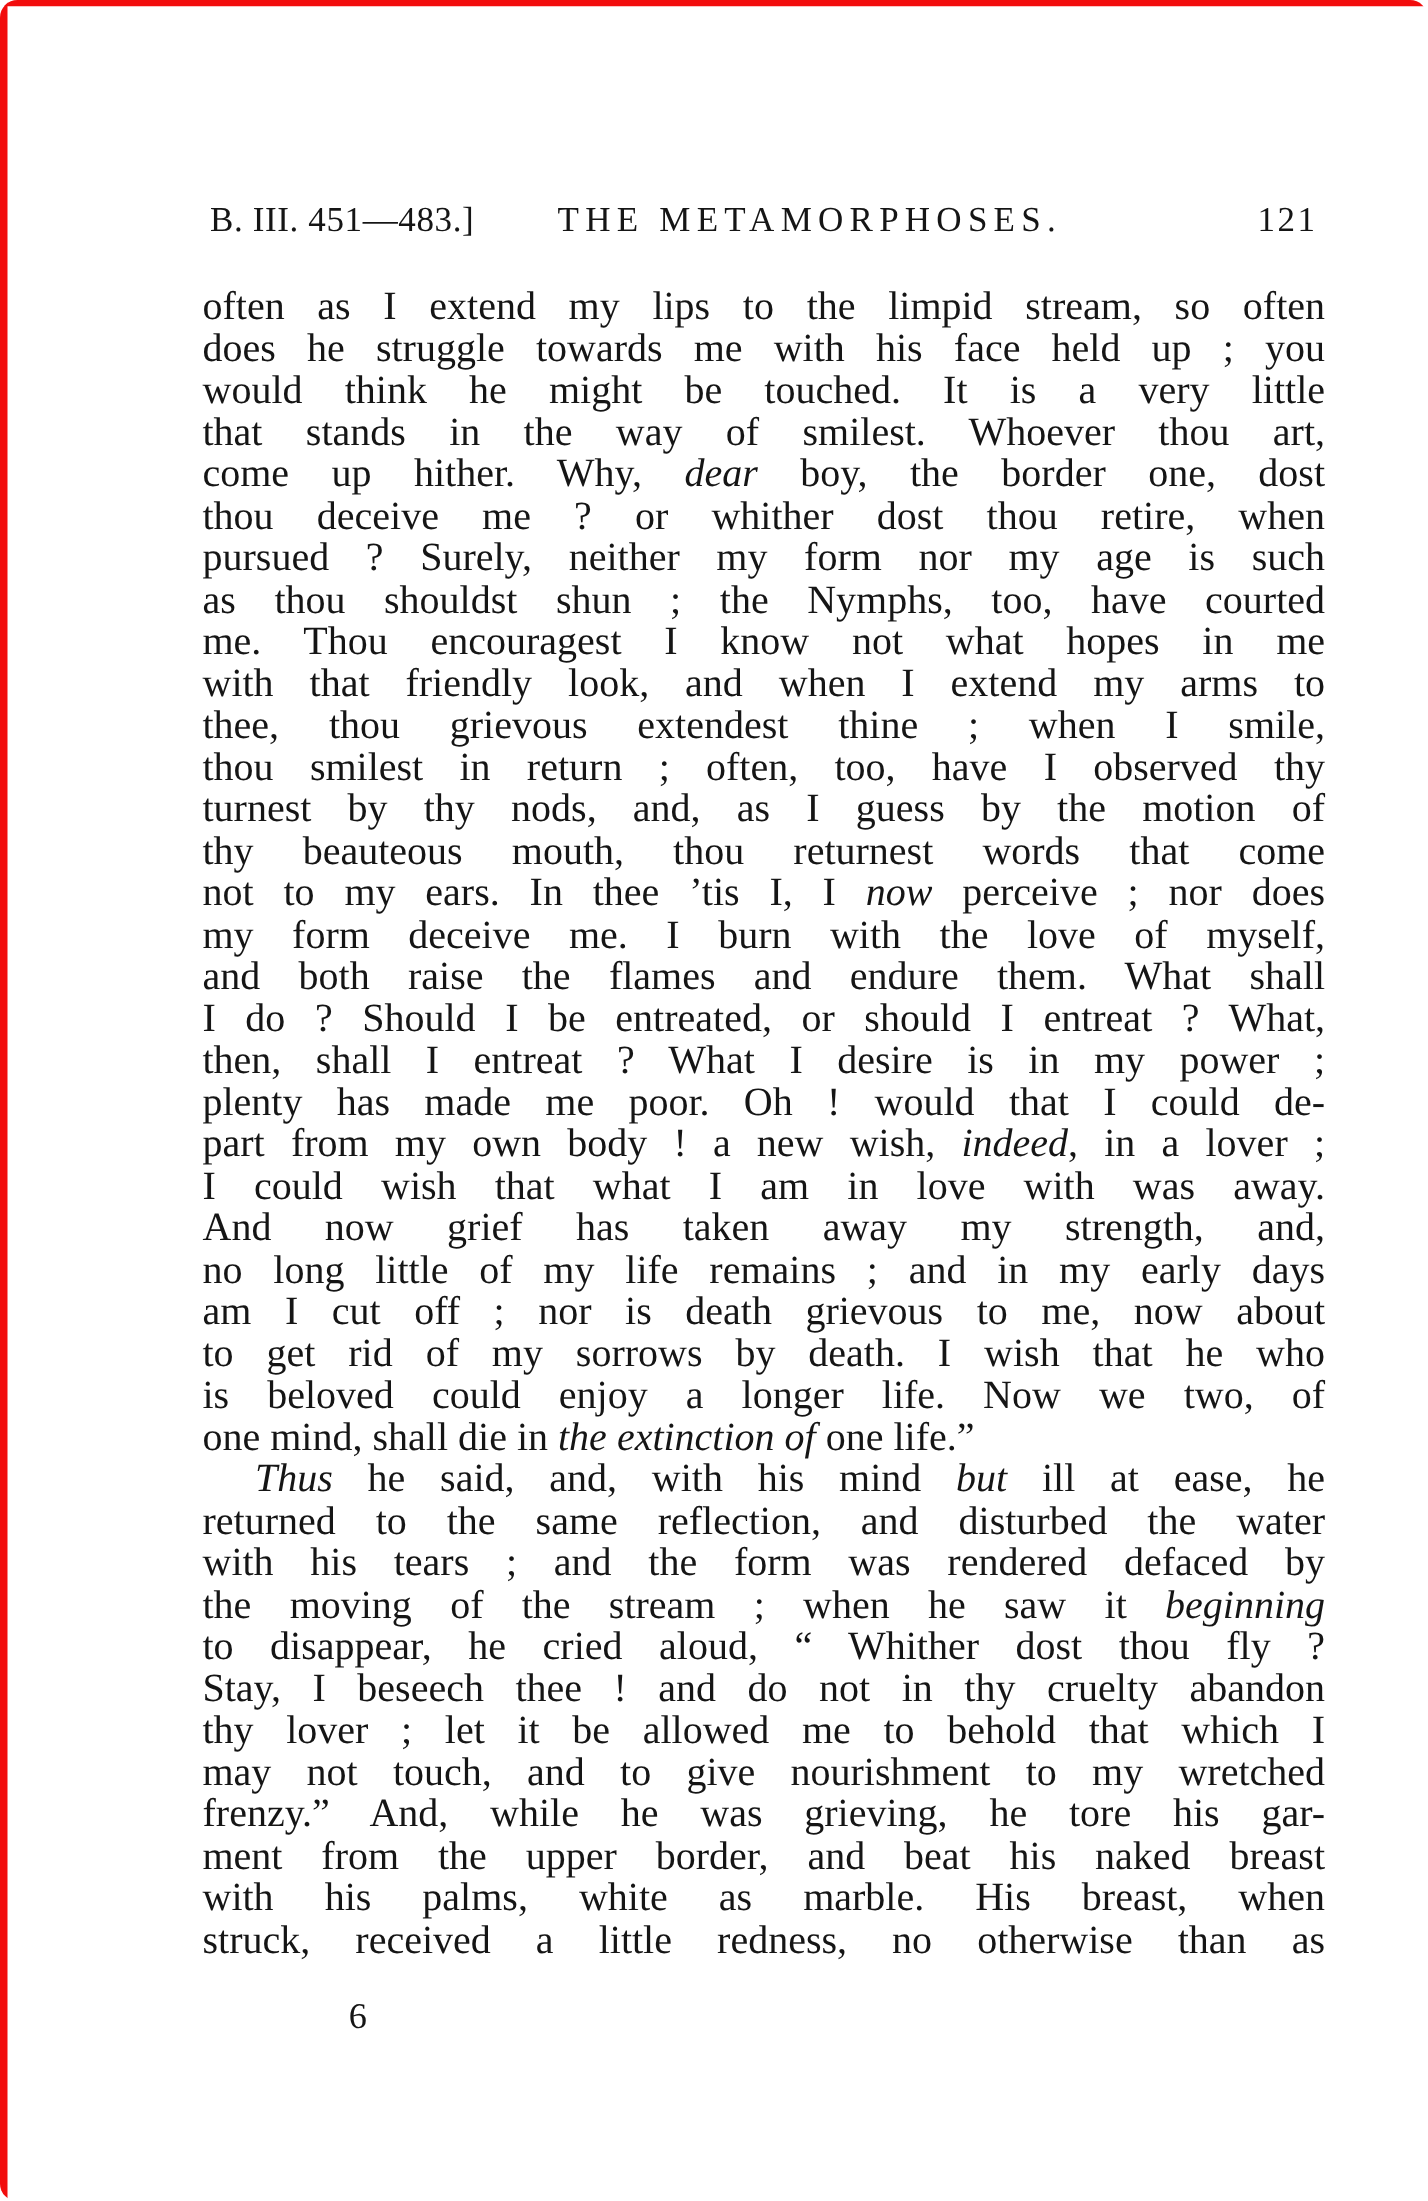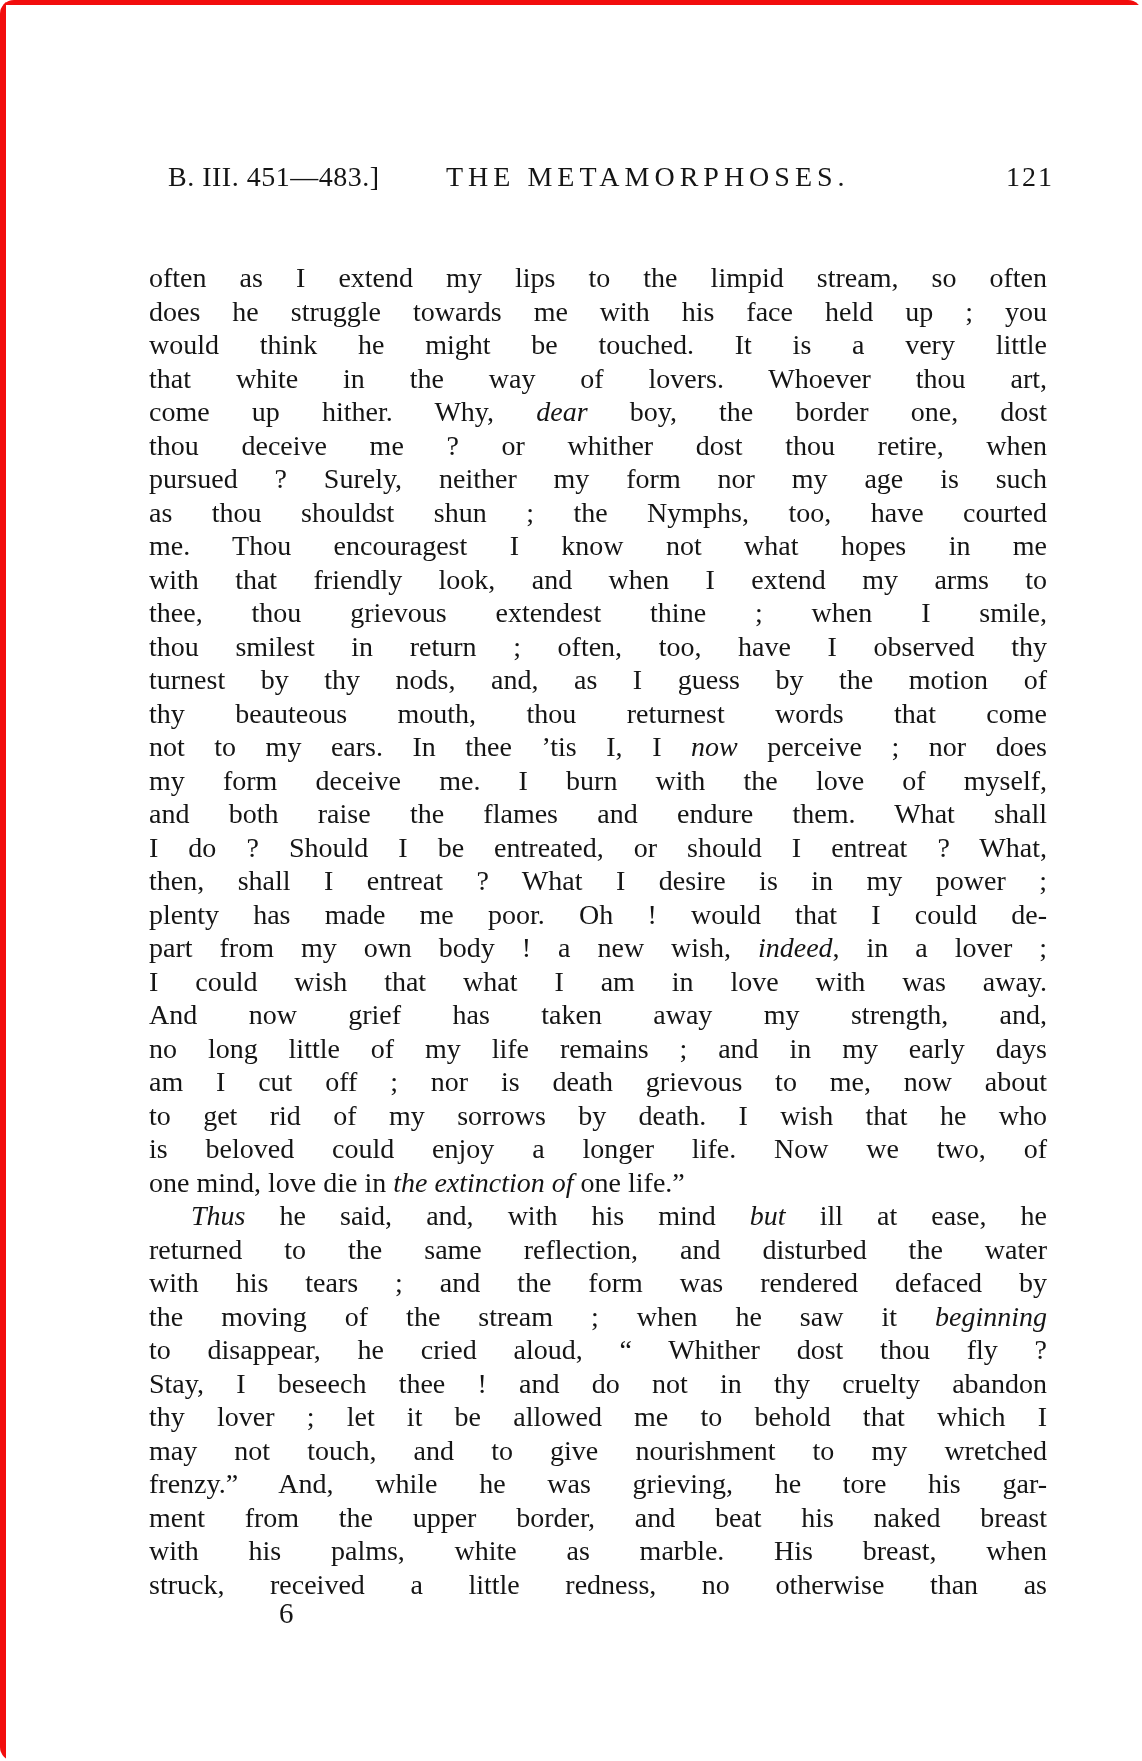--- a/index.html
+++ b/index.html
@@ -32,25 +32,24 @@
   .running-header {
     position: absolute; top: 160px; left: 0;
     width: 100%; height: 40px;
     font-size: 28px; line-height: 34px;
   }
   .header-ref   { position: absolute; left: 168px; top: 0; letter-spacing: 0.5px; }
   .header-title { position: absolute; left: 446px; top: 0; letter-spacing: 5px; }
   .header-folio { position: absolute; left: 1006px; top: 0; letter-spacing: 2px; }
   .body-text {
     position: absolute;
-    left: 149px; top: 228px;
+    left: 162px; top: 228px;
     width: 898px;
-    font-size: 28px;
+    font-size: 32px;
     line-height: 33.5px;
-    margin-top: 33px;
   }
   .line {
     text-align: justify;
     text-align-last: justify;
     white-space: normal;
   }
   .line.no-just { text-align-last: left; }
   .line.indent { text-indent: 42px; }
   .line em { font-style: italic; }
   .signature-mark {
@@ -69,21 +68,21 @@
   <div class="running-header">
     <span class="header-ref">B. III. 451—483.]</span>
     <span class="header-title">THE METAMORPHOSES.</span>
     <span class="header-folio">121</span>
   </div>
 
   <div class="body-text">
       <div class="line"><span>often as I extend my lips to the limpid stream, so often</span></div>
       <div class="line"><span>does he struggle towards me with his face held up ; you</span></div>
       <div class="line"><span>would think he might be touched.  It is a very little</span></div>
-      <div class="line"><span>that white in the way of lovers.  Whoever thou art,</span></div>
+      <div class="line"><span>that stands in the way of smilest.  Whoever thou art,</span></div>
       <div class="line"><span>come up hither.  Why, </span><em>dear</em><span> boy, the border one, dost</span></div>
       <div class="line"><span>thou deceive me ? or whither dost thou retire, when</span></div>
       <div class="line"><span>pursued ?  Surely, neither my form nor my age is such</span></div>
       <div class="line"><span>as thou shouldst shun ; the Nymphs, too, have courted</span></div>
       <div class="line"><span>me.  Thou encouragest I know not what hopes in me</span></div>
       <div class="line"><span>with that friendly look, and when I extend my arms to</span></div>
       <div class="line"><span>thee, thou grievous extendest thine ; when I smile,</span></div>
       <div class="line"><span>thou smilest in return ; often, too, have I observed thy</span></div>
       <div class="line"><span>turnest by thy nods, and, as I guess by the motion of</span></div>
       <div class="line"><span>thy beauteous mouth, thou returnest words that come</span></div>
@@ -93,21 +92,21 @@
       <div class="line"><span>I do ?  Should I be entreated, or should I entreat ?  What,</span></div>
       <div class="line"><span>then, shall I entreat ?  What I desire is in my power ;</span></div>
       <div class="line"><span>plenty has made me poor.  Oh ! would that I could de-</span></div>
       <div class="line"><span>part from my own body ! a new wish, </span><em>indeed</em><span>, in a lover ;</span></div>
       <div class="line"><span>I could wish that what I am in love with was away.</span></div>
       <div class="line"><span>And now grief has taken away my strength, and,</span></div>
       <div class="line"><span>no long little of my life remains ; and in my early days</span></div>
       <div class="line"><span>am I cut off ; nor is death grievous to me, now about</span></div>
       <div class="line"><span>to get rid of my sorrows by death.  I wish that he who</span></div>
       <div class="line"><span>is beloved could enjoy a longer life.  Now we two, of</span></div>
-      <div class="line no-just"><span>one mind, love die in </span><em>the extinction of</em><span> one life.”</span></div>
+      <div class="line no-just"><span>one mind, shall die in </span><em>the extinction of</em><span> one life.”</span></div>
       <div class="line indent"><em>Thus</em><span> he said, and, with his mind </span><em>but</em><span> ill at ease, he</span></div>
       <div class="line"><span>returned to the same reflection, and disturbed the water</span></div>
       <div class="line"><span>with his tears ; and the form was rendered defaced by</span></div>
       <div class="line"><span>the moving of the stream ; when he saw it </span><em>beginning</em></div>
       <div class="line"><span>to disappear, he cried aloud, “ Whither dost thou fly ?</span></div>
       <div class="line"><span>Stay, I beseech thee ! and do not in thy cruelty abandon</span></div>
       <div class="line"><span>thy lover ; let it be allowed me to behold that which I</span></div>
       <div class="line"><span>may not touch, and to give nourishment to my wretched</span></div>
       <div class="line"><span>frenzy.”  And, while he was grieving, he tore his gar-</span></div>
       <div class="line"><span>ment from the upper border, and beat his naked breast</span></div>

